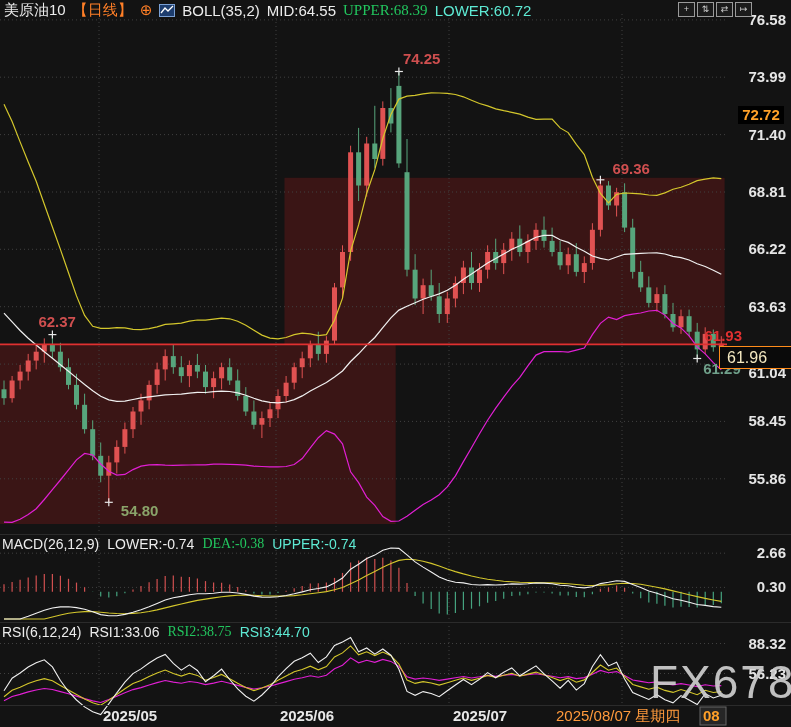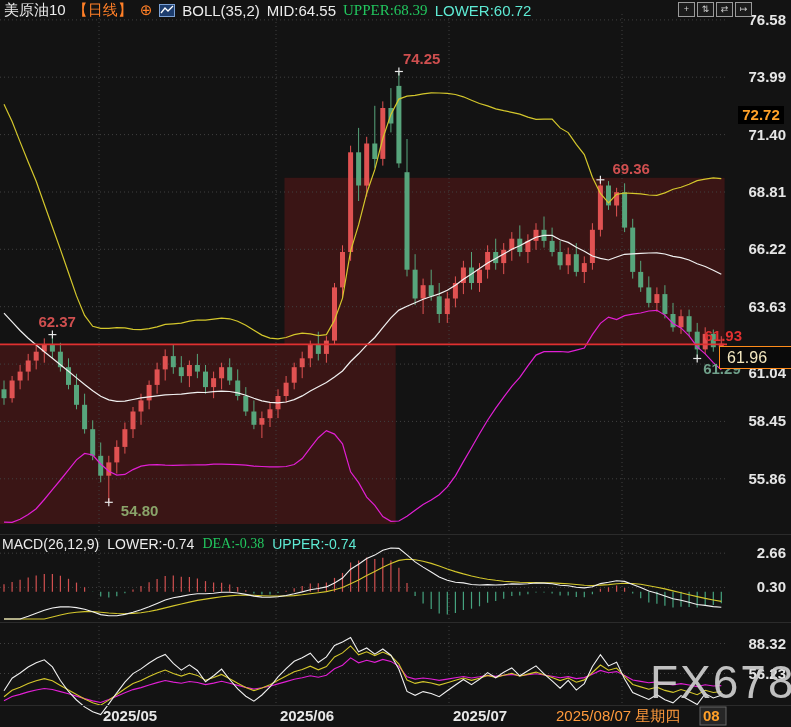--- a/index.html
+++ b/index.html
@@ -389,20 +389,26 @@
       <span class="tool">↦</span>
     </div>
 
   <div class="abs ind-row" style="top:536px">
     <span class="t-white">MACD(26,12,9)</span>
     <span class="t-white">LOWER:-0.74</span>
     <span class="t-yellow">DEA:-0.38</span>
     <span class="t-magenta">UPPER:-0.74</span>
   </div>
 
+  <div class="abs ind-row" style="top:624px">
+    <span class="t-white">RSI(6,12,24)</span>
+    <span class="t-white">RSI1:33.06</span>
+    <span class="t-yellow">RSI2:38.75</span>
+    <span class="t-magenta">RSI3:44.70</span>
+  </div>
 
   <div class="abs tag-peak">72.72</div>
   <div class="abs last-box">61.96</div>
 
   <div class="abs watermark">FX678</div>
 
   <div class="abs sep" style="top:534px"></div>
   <div class="abs sep" style="top:622px"></div>
   <div class="abs sep" style="top:705px"></div>
 </div>

